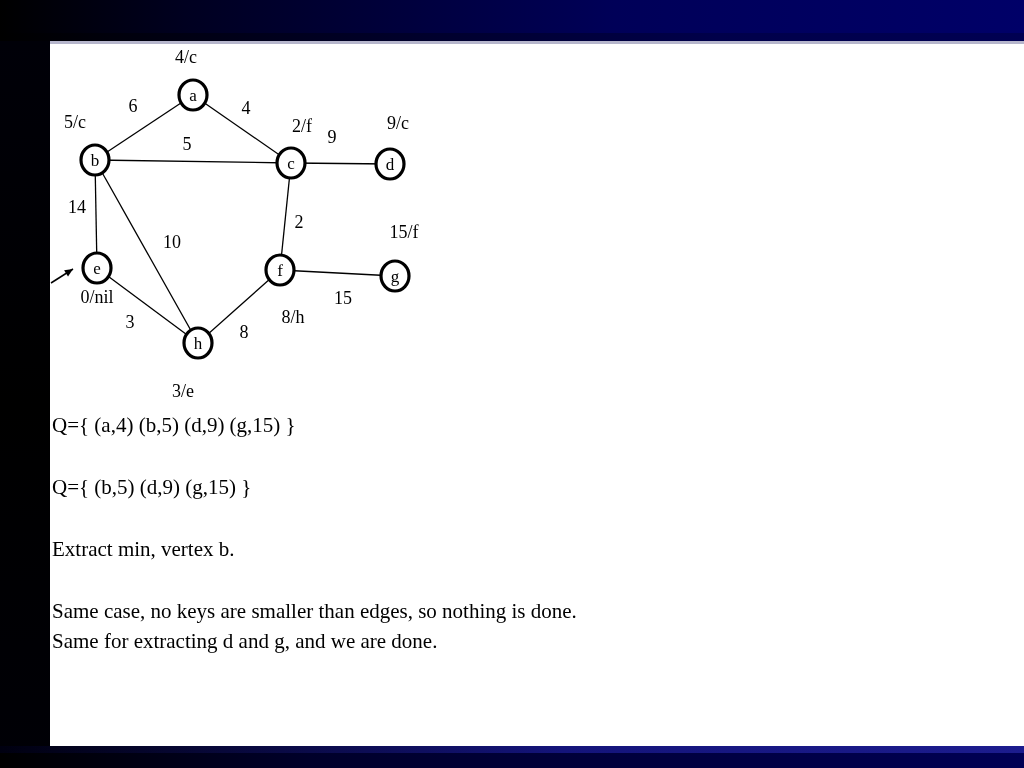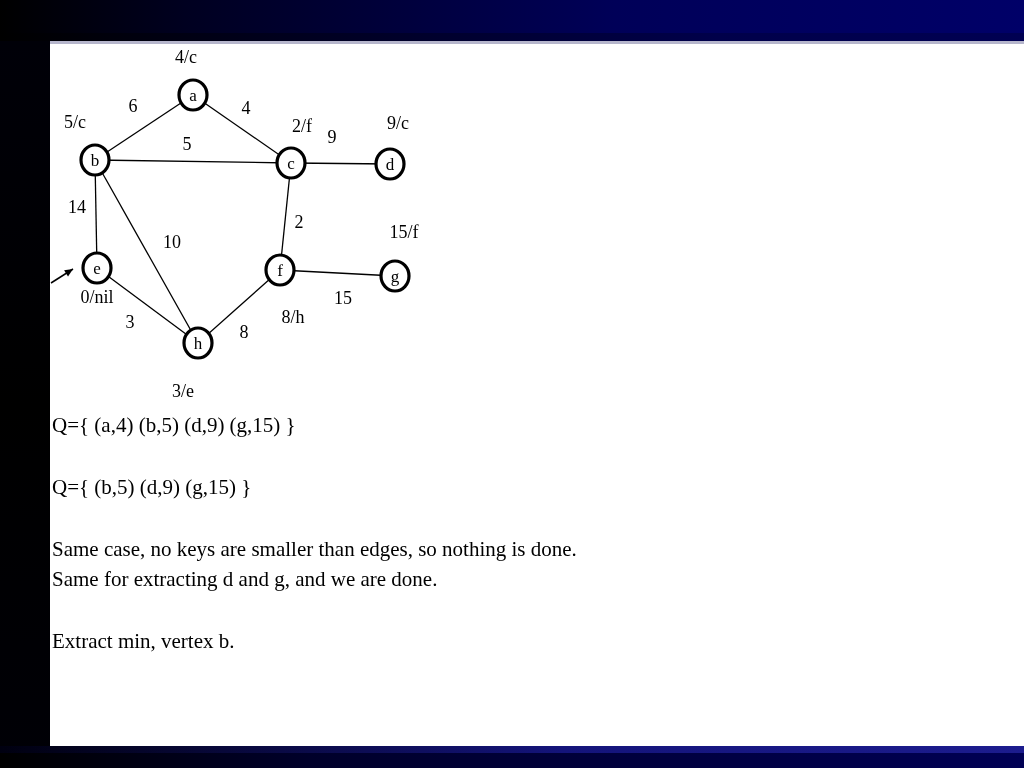--- a/index.html
+++ b/index.html
@@ -116,16 +116,16 @@
       <text x="198" y="349" class="node-letter">h</text>
       <text x="183" y="397" class="key-label">3/e</text>
       <line x1="51" y1="283" x2="73" y2="269" class="start-arrow-line"></line>
       <polygon points="73,269 68.03720758105882,276.5080417824157 64.0967088902601,270.3158295540177" class="start-arrow-head"></polygon>
     </svg>
 </div>
 
 <div class="notes">
   <p>Q={ (a,4) (b,5) (d,9) (g,15) }</p>
   <p>Q={ (b,5) (d,9) (g,15) }</p>
+  <p>Extract min, vertex b.</p>
   <p>Same case, no keys are smaller than edges, so nothing is done.
 Same for extracting d and g, and we are done.</p>
-  <p>Extract min, vertex b.</p>
 </div>
 
 </body></html>

